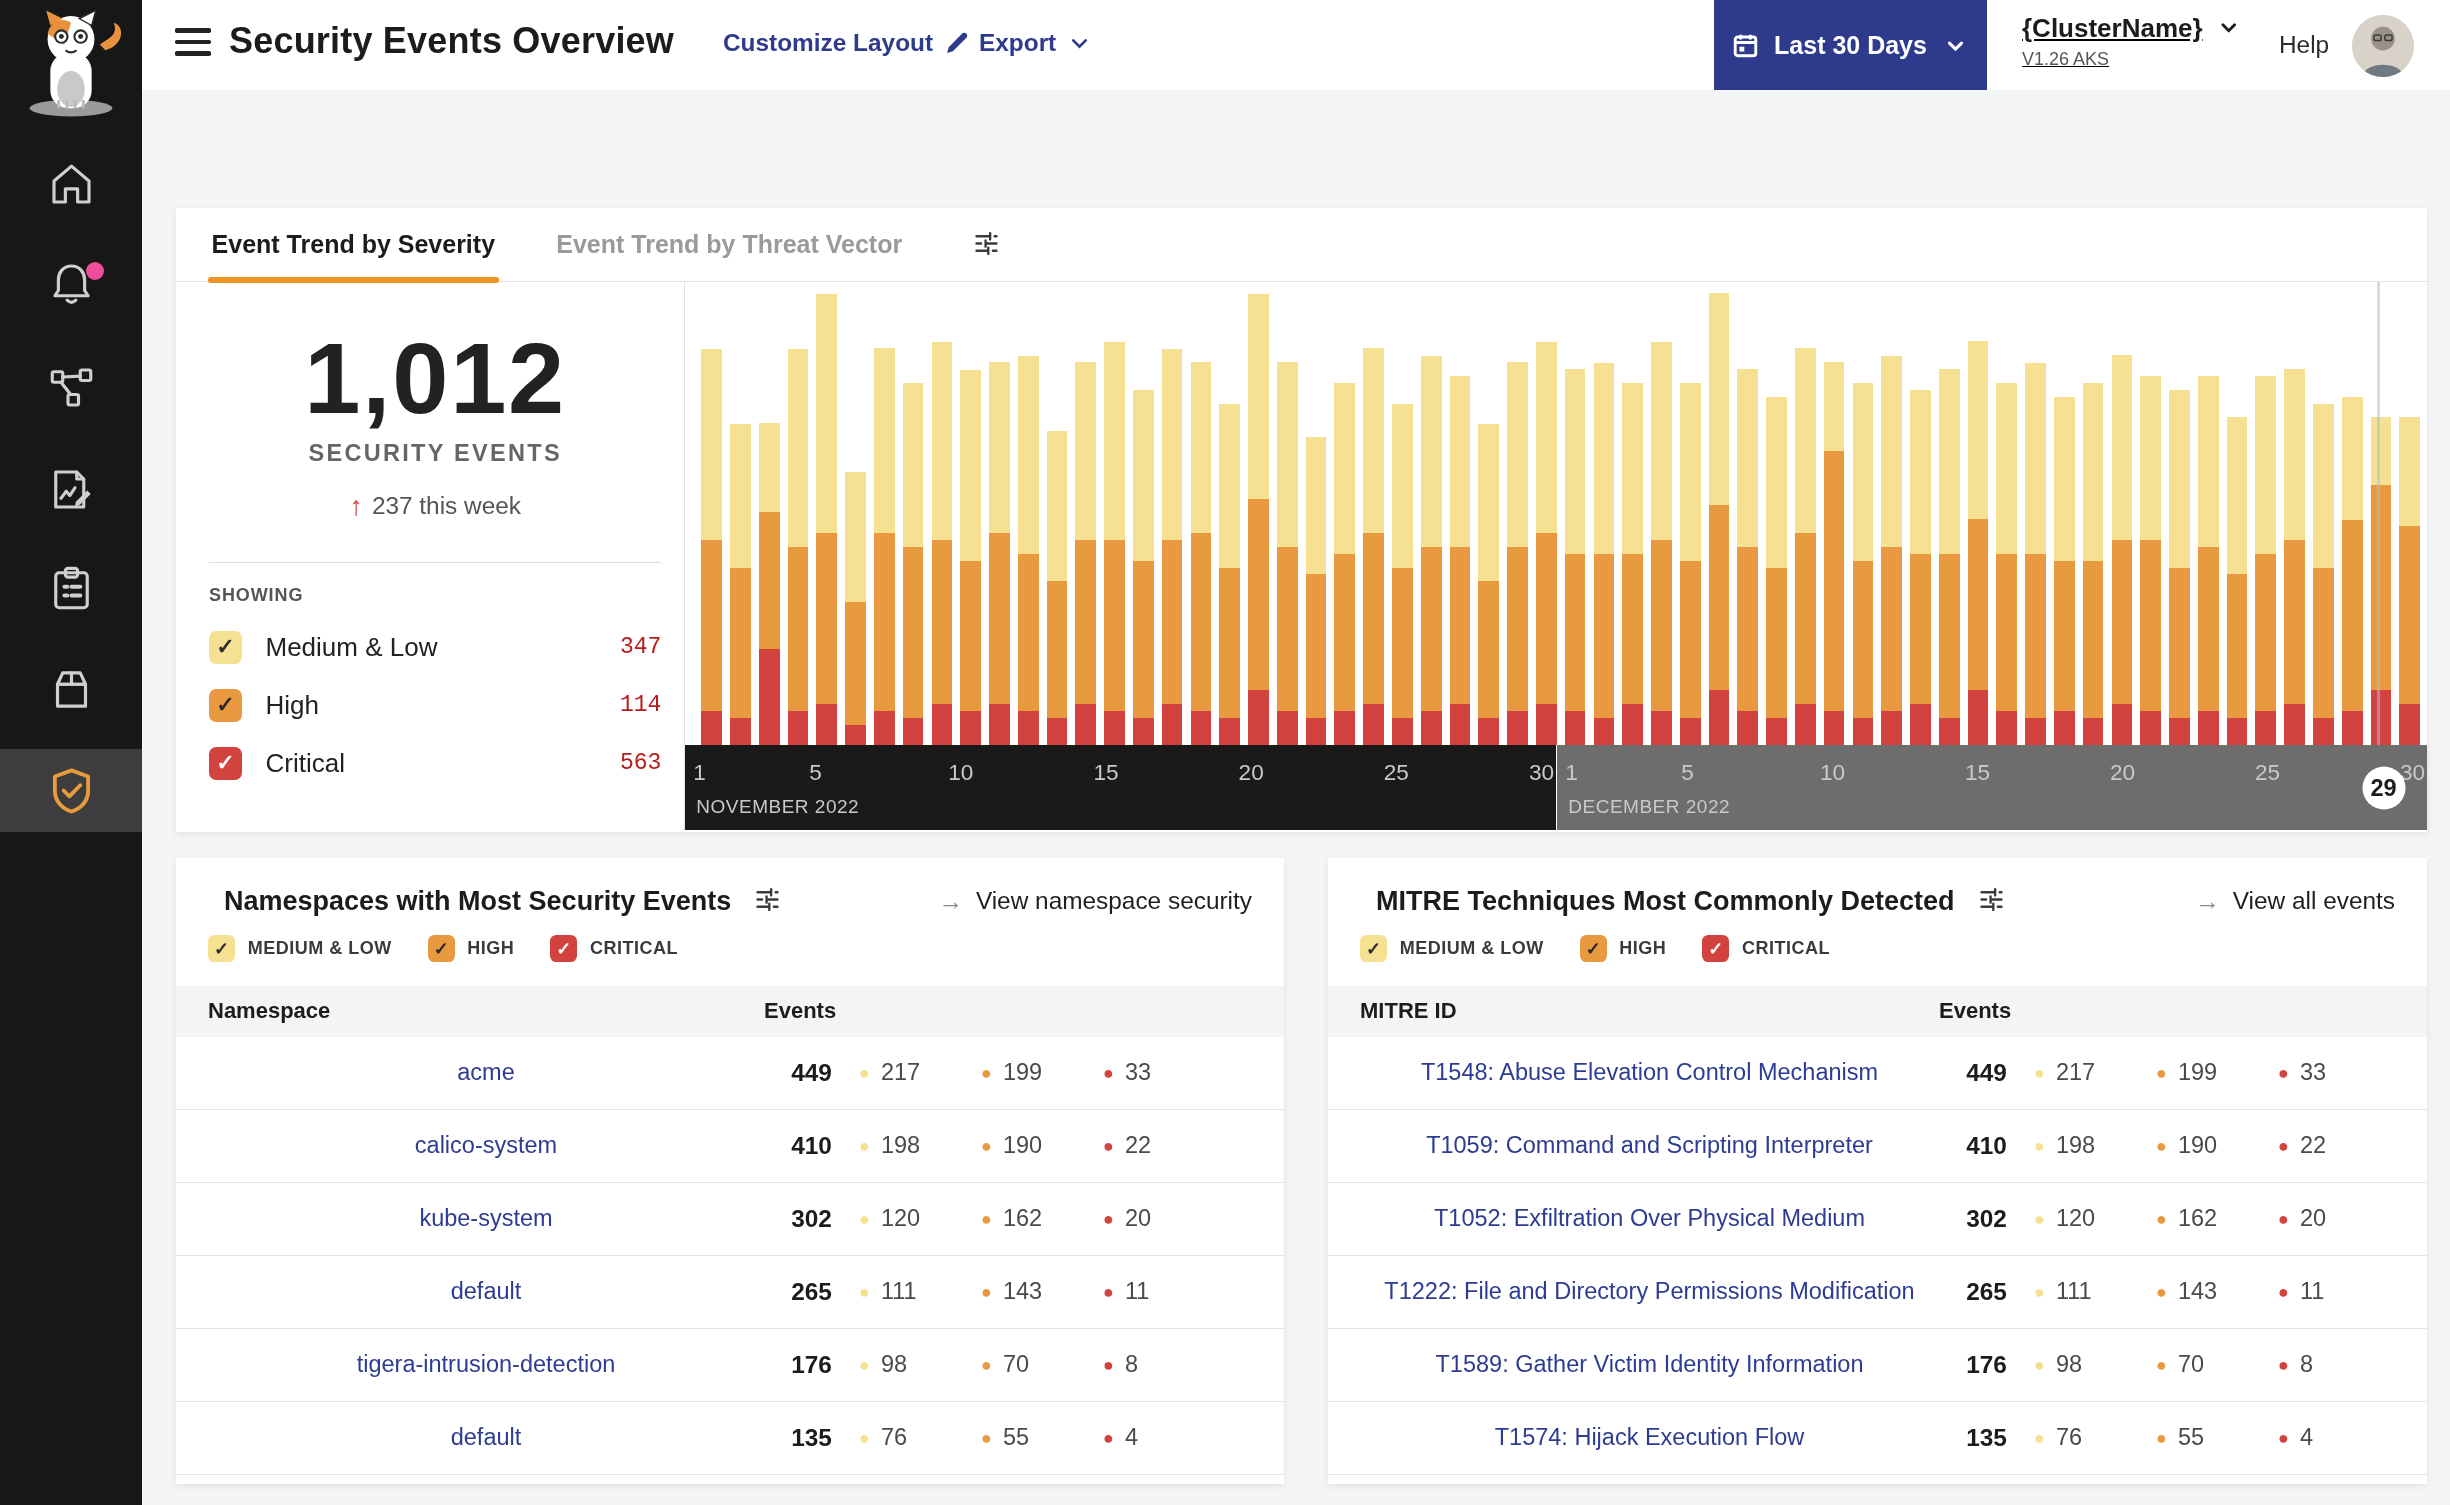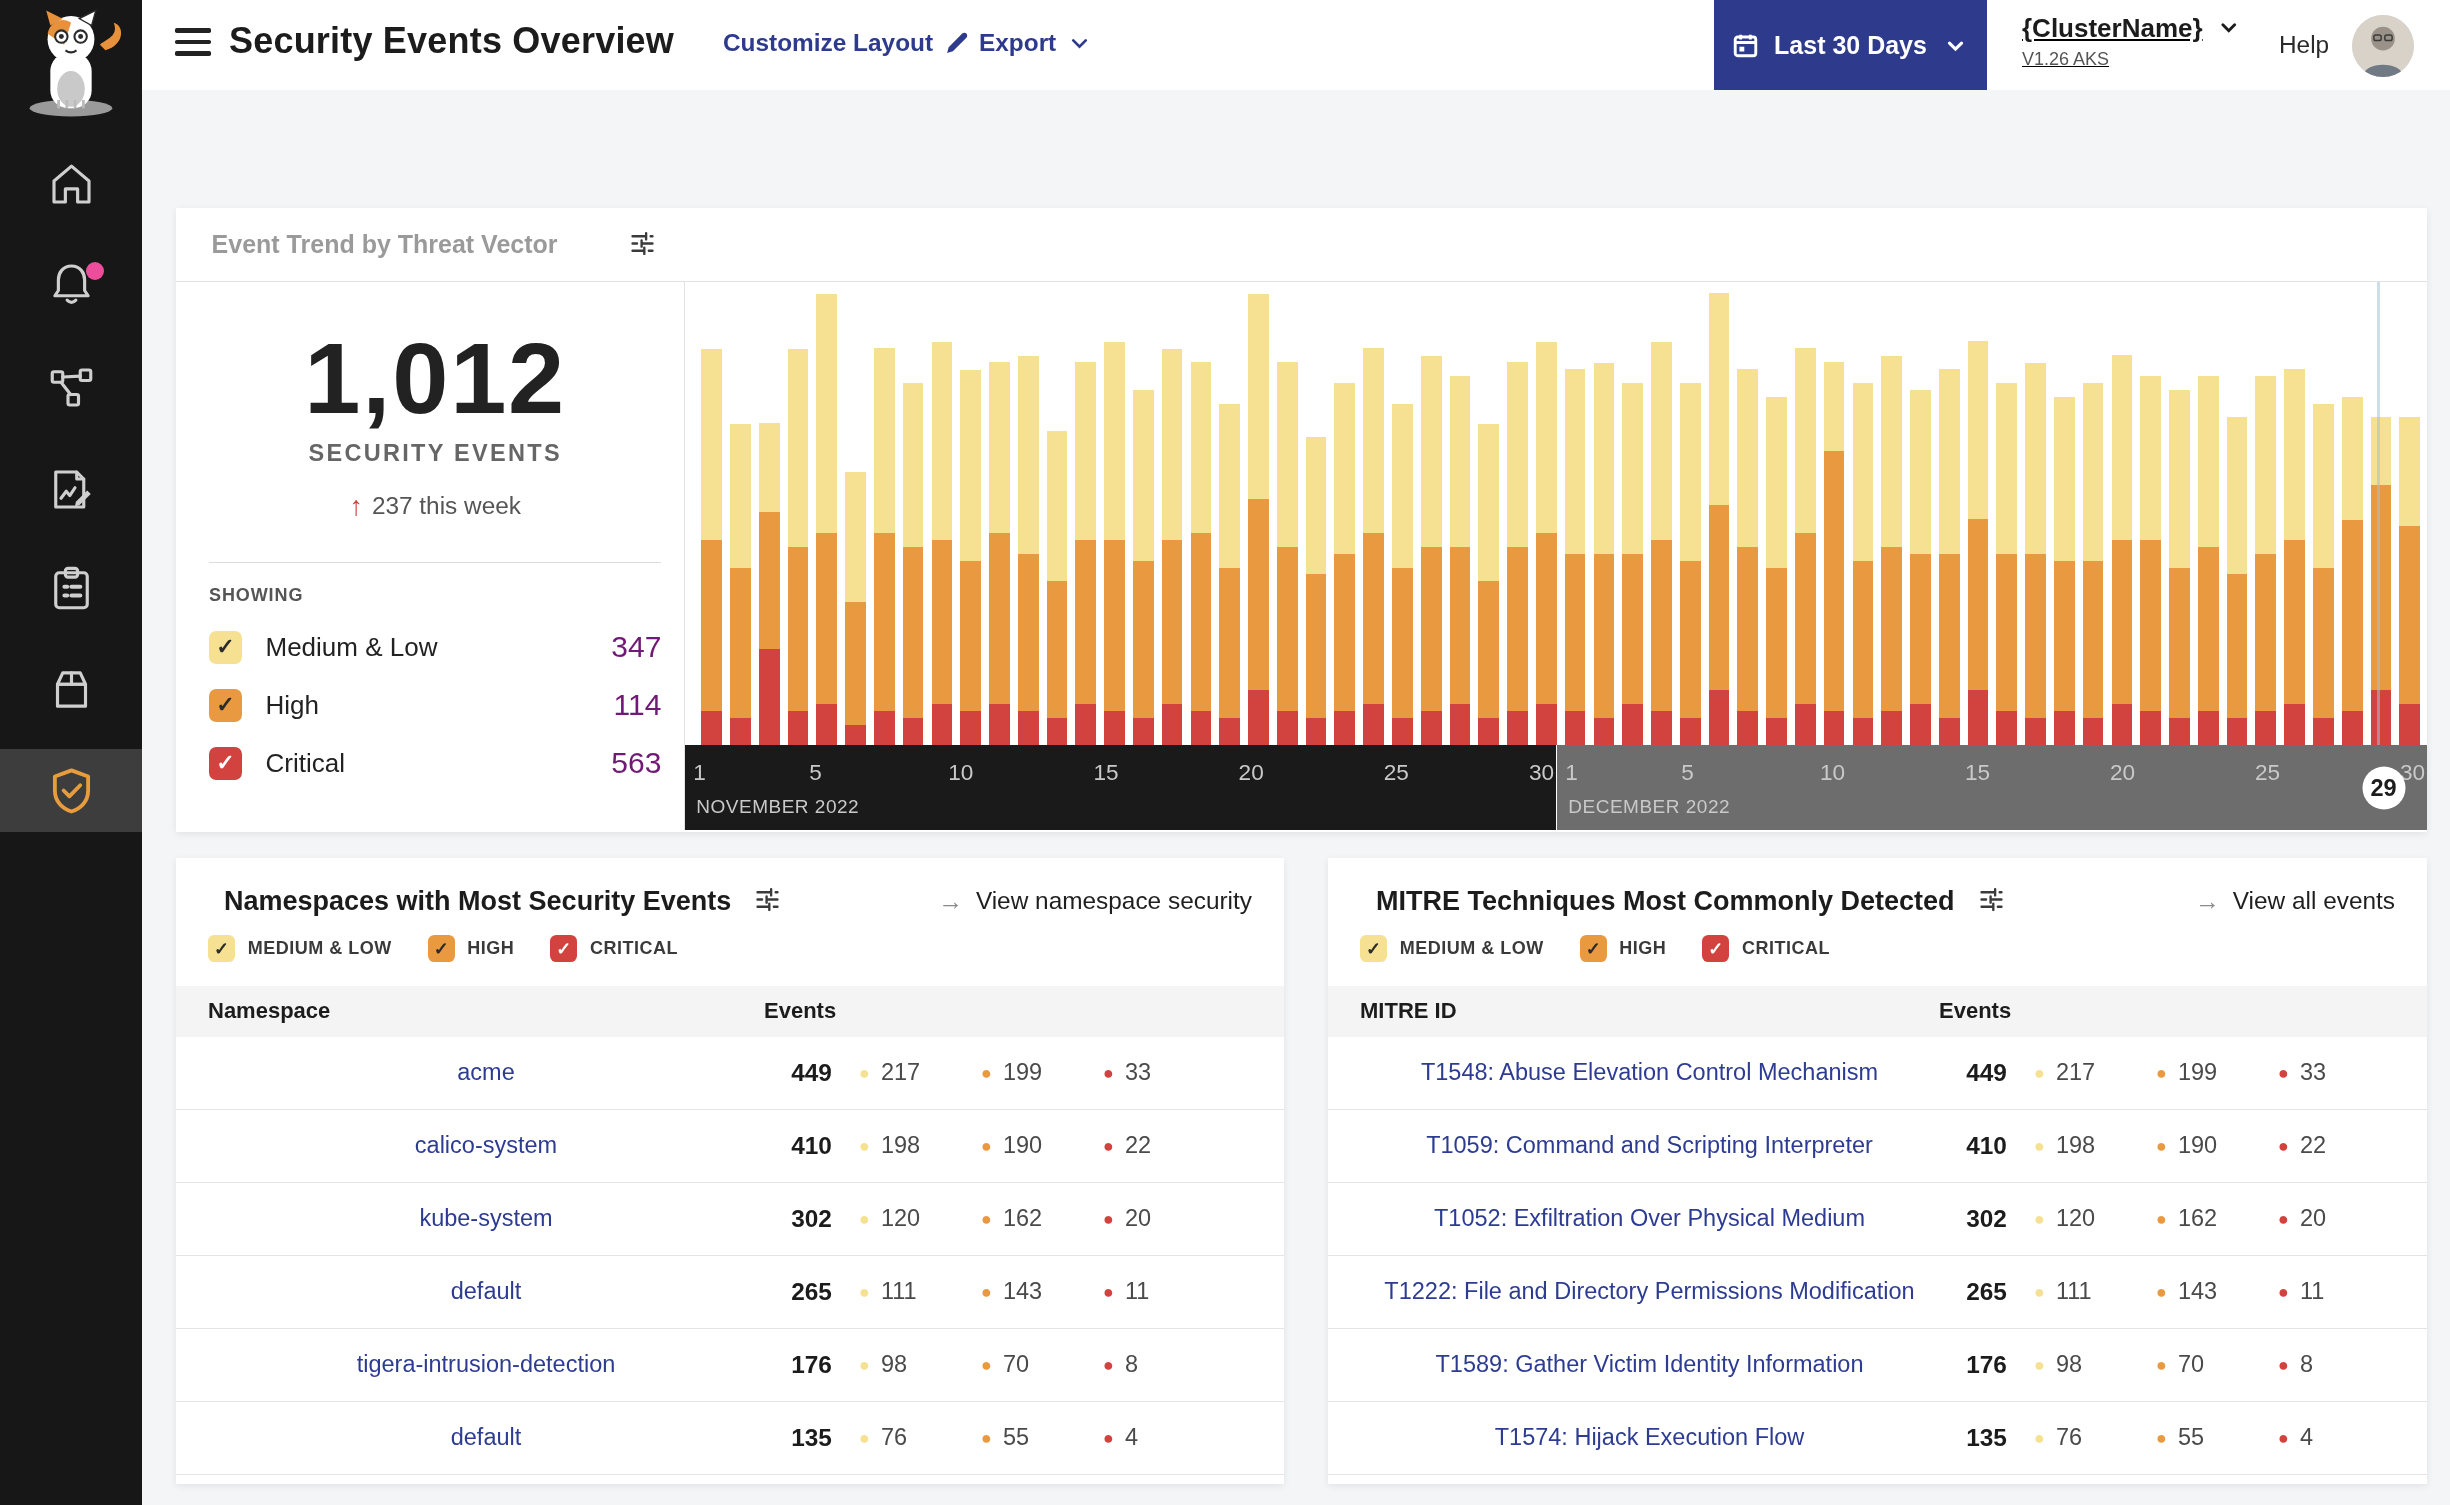--- a/index.html
+++ b/index.html
@@ -48,21 +48,21 @@
   .big-number { font-size:101px; font-weight:800; color:#222; line-height:1.05; letter-spacing:1.8px; }
   .big-caption { margin-top:9px; font-size:23.5px; font-weight:700; color:#666; letter-spacing:2.3px; }
   .delta { margin-top:23.5px; font-size:24.4px; color:#555; display:flex; justify-content:center; align-items:center; gap:9px; }
   .delta .arrow { color:#d2423e; font-size:27px; font-weight:700; }
   .stats-divider { margin-top:40px; border-top:0.9px solid #ddd; }
   .showing { margin-top:22px; text-align:left; font-size:18px; font-weight:700; letter-spacing:0.9px; color:#555; }
   .legend-rows { margin-top:12.7px; }
   .legend-row { display:flex; align-items:center; height:58px; cursor:pointer; }
   .cb { width:33px; height:33px; border-radius:7.2px; display:flex; align-items:center; justify-content:center; font-size:22px; font-weight:700; flex:0 0 auto; }
   .legend-label { margin-left:23.5px; font-size:26px; color:#222; text-align:left; }
-  .legend-count { margin-left:auto; font-size:30px; color:#701a75; }
+  .legend-count { margin-left:auto; font-size:23px; color:#b91c1c;font-family:Liberation Mono, monospace; }
 
   
   .chartwrap { flex:1; position:relative; }
   .bars { position:absolute; left:16.3px; right:7.2px; top:0; bottom:85px; display:flex; align-items:flex-end; gap:8.1px; }
   .bar { flex:1; display:flex; flex-direction:column; justify-content:flex-end; cursor:pointer; }
   .seg { width:100%; }
   .marker-line { position:absolute; top:0; bottom:0; width:2.7px; background:rgba(160,195,215,0.55); z-index:5; }
   .axis { position:absolute; left:0; right:0; bottom:0; height:85px; display:flex; z-index:6; }
   .axis-month { position:relative; height:85px; }
   .axis-month.dec { border-left:1.8px solid #fff; }
@@ -219,20 +219,21 @@
           <circle cx="34" cy="26" r="13" fill="#9a9288"></circle>
           <path d="M12 68 C12 50 56 50 56 68 Z" fill="#6f7a85"></path>
           <rect x="24" y="22" width="8" height="6" rx="2" fill="none" stroke="#3a3a3a" stroke-width="1.6"></rect>
           <rect x="36" y="22" width="8" height="6" rx="2" fill="none" stroke="#3a3a3a" stroke-width="1.6"></rect>
         </svg>
     </div>
   </div>
 
   <div class="card trend-card">
     <div class="tabbar">
+      <div class="tab active">Event Trend by Severity</div>
       <div class="tab">Event Trend by Threat Vector</div>
       <span class="sliders-icon tab-sliders">
         <svg viewBox="0 0 32 32">
             <path d="M5 8 H20 M25 8 H27 M20 4.5 V11.5"></path>
             <path d="M5 16 H10 M15 16 H27 M15 12.5 V19.5"></path>
             <path d="M5 24 H18 M23 24 H27 M18 20.5 V27.5"></path>
           </svg>
       </span>
     </div>
     <div class="trend-body">

